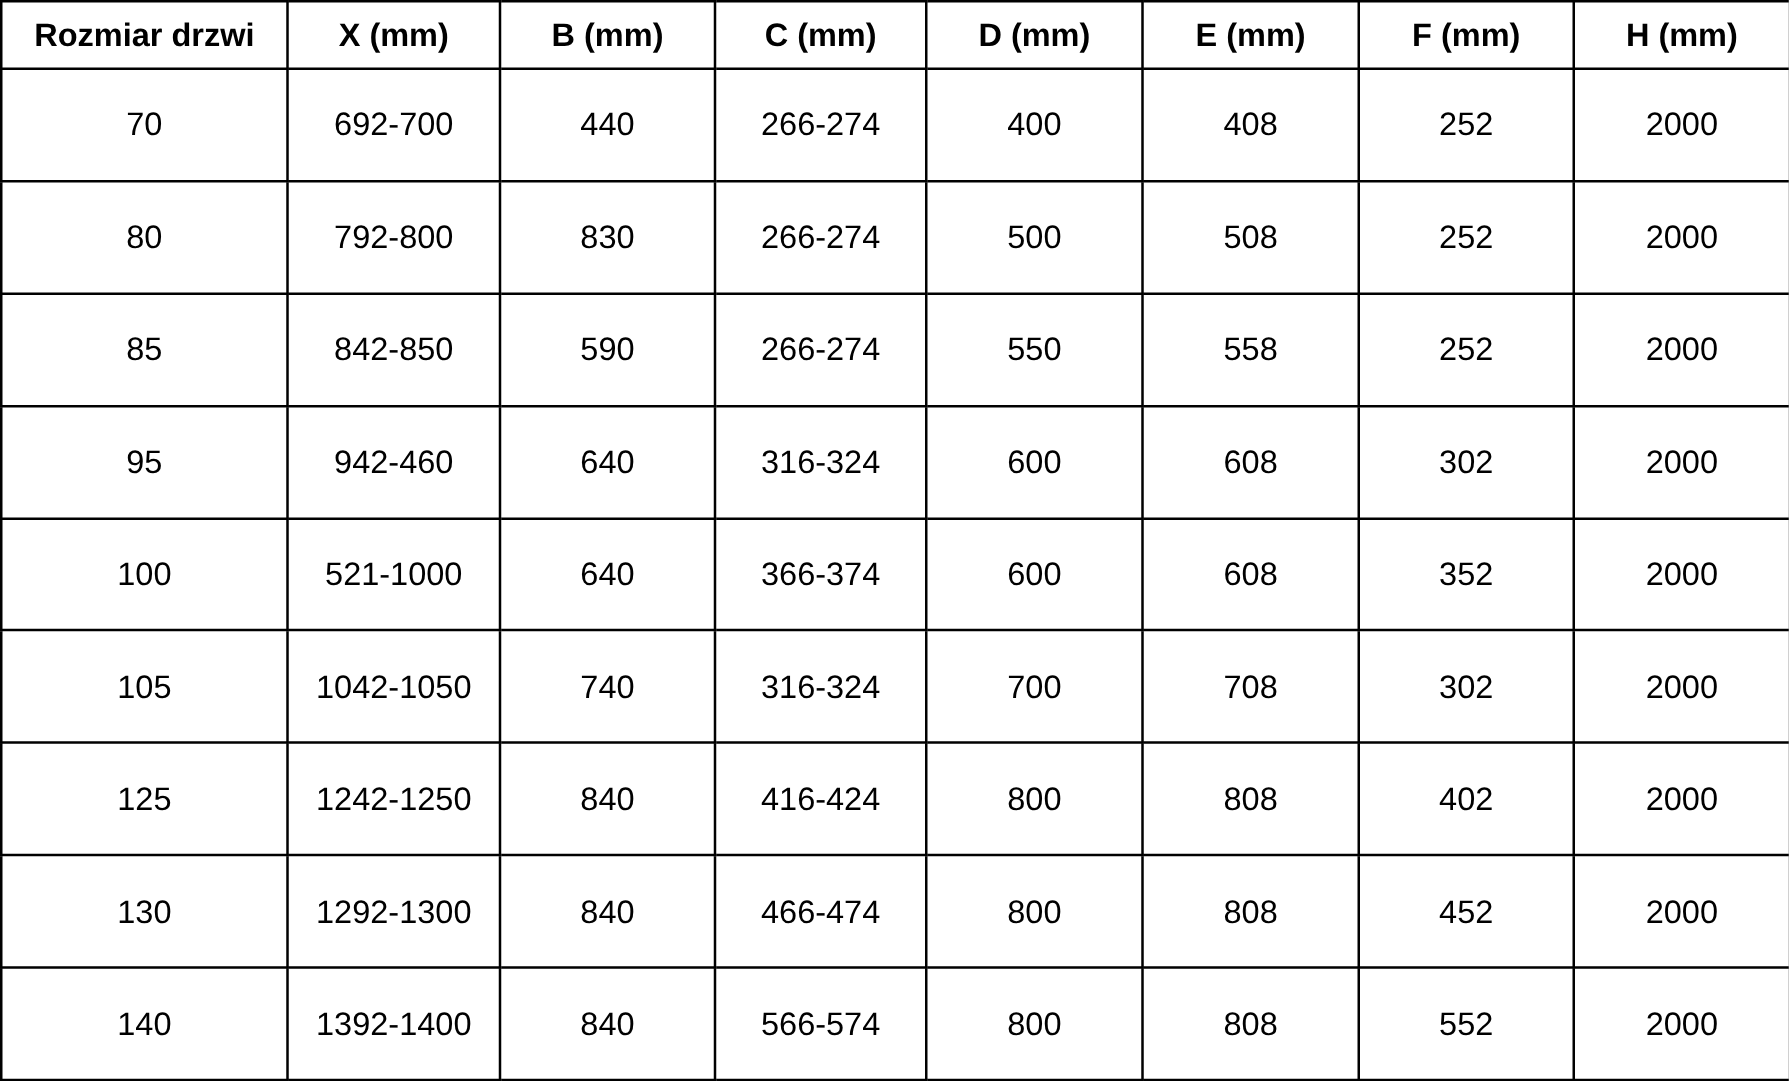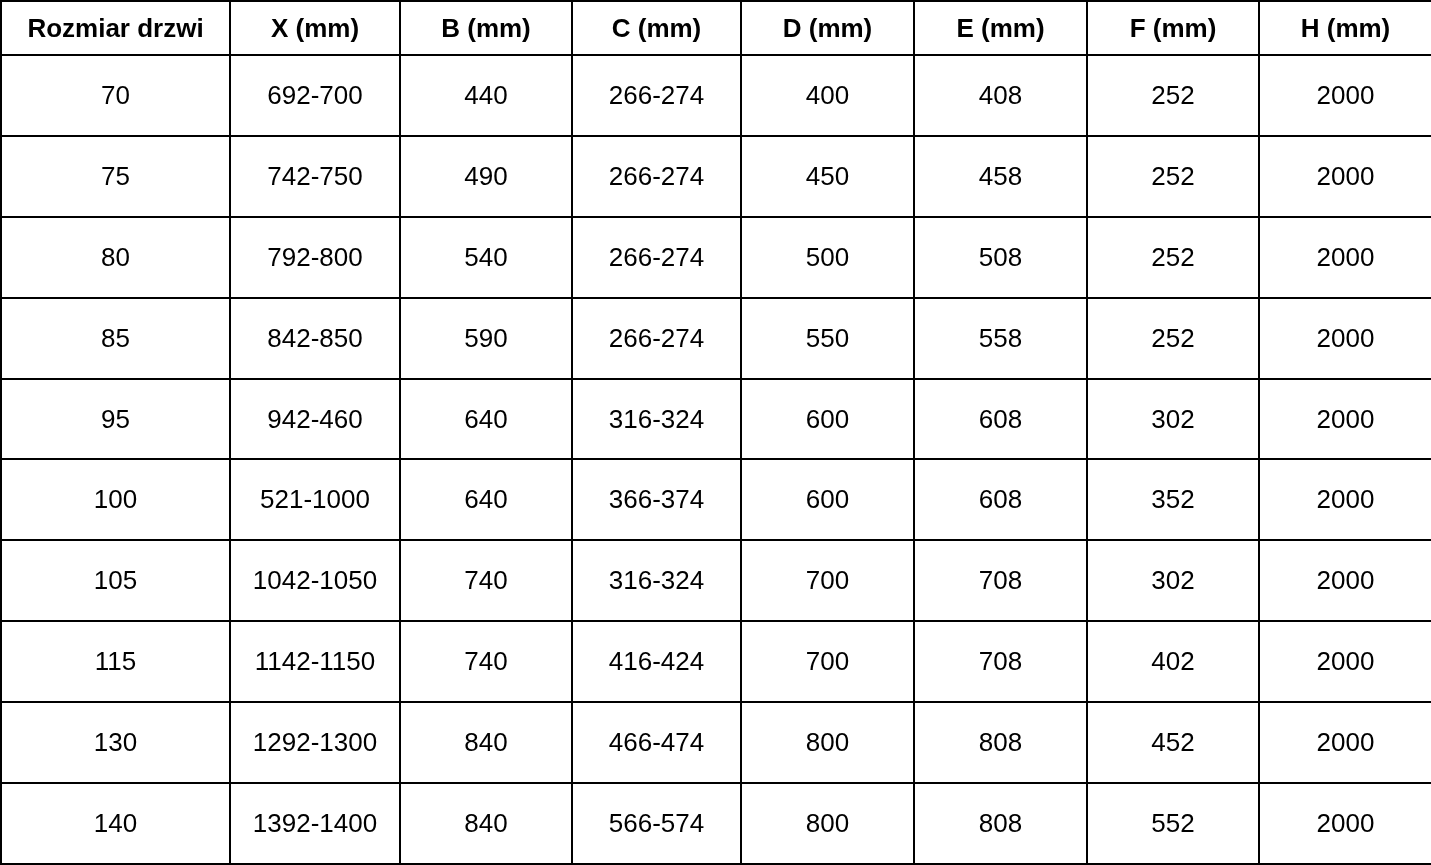--- a/index.html
+++ b/index.html
@@ -83,33 +83,23 @@
           <td>70</td>
           <td>692-700</td>
           <td>440</td>
           <td>266-274</td>
           <td>400</td>
           <td>408</td>
           <td>252</td>
           <td>2000</td>
         </tr>
         <tr>
-          <td>75</td>
-          <td>742-750</td>
-          <td>490</td>
-          <td>266-274</td>
-          <td>450</td>
-          <td>458</td>
-          <td>252</td>
-          <td>2000</td>
-        </tr>
-        <tr>
           <td>80</td>
           <td>792-800</td>
-          <td>540</td>
+          <td>830</td>
           <td>266-274</td>
           <td>500</td>
           <td>508</td>
           <td>252</td>
           <td>2000</td>
         </tr>
         <tr>
           <td>85</td>
           <td>842-850</td>
           <td>590</td>
@@ -143,26 +133,26 @@
           <td>105</td>
           <td>1042-1050</td>
           <td>740</td>
           <td>316-324</td>
           <td>700</td>
           <td>708</td>
           <td>302</td>
           <td>2000</td>
         </tr>
         <tr>
-          <td>115</td>
-          <td>1142-1150</td>
-          <td>740</td>
+          <td>125</td>
+          <td>1242-1250</td>
+          <td>840</td>
           <td>416-424</td>
-          <td>700</td>
-          <td>708</td>
+          <td>800</td>
+          <td>808</td>
           <td>402</td>
           <td>2000</td>
         </tr>
         <tr>
           <td>130</td>
           <td>1292-1300</td>
           <td>840</td>
           <td>466-474</td>
           <td>800</td>
           <td>808</td>

